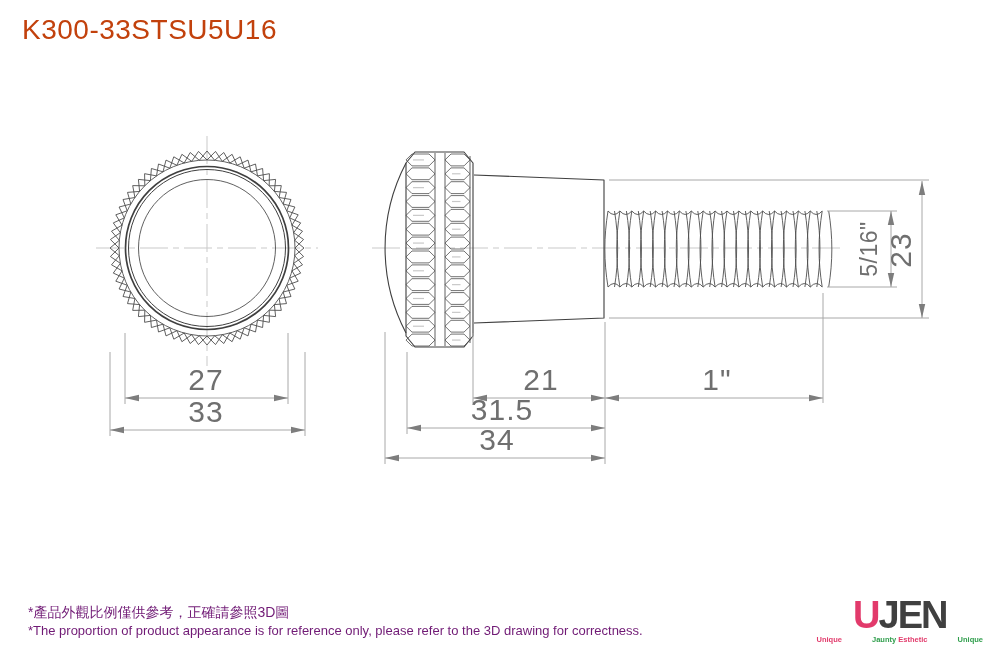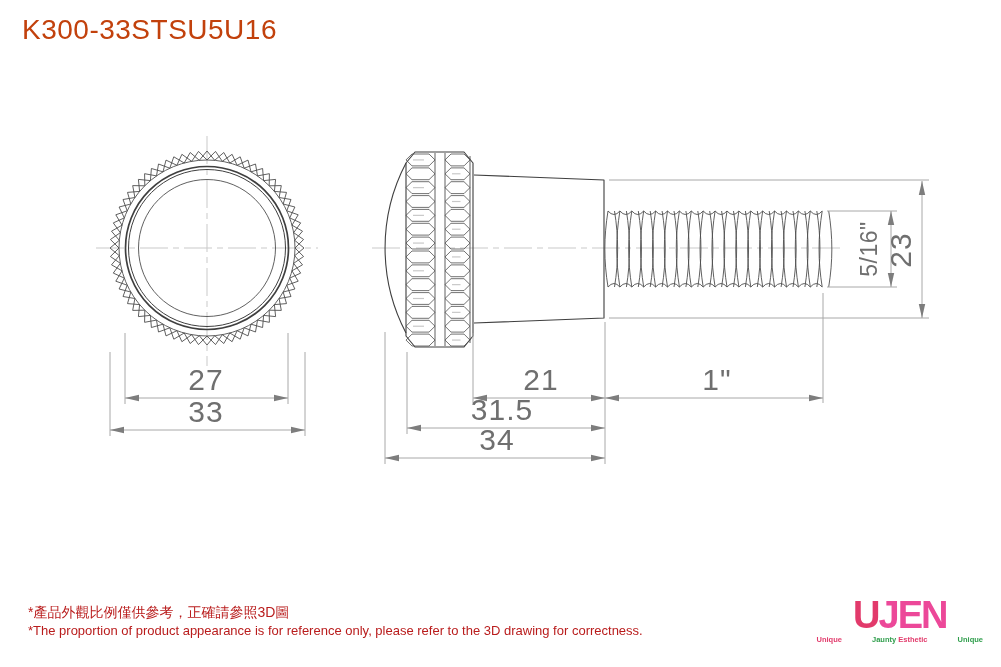--- a/index.html
+++ b/index.html
@@ -4,27 +4,27 @@
 <style>
   html,body{margin:0;padding:0;background:#ffffff;}
   .page{position:relative;width:1001px;height:667px;background:#fff;overflow:hidden;
         font-family:"Liberation Sans",sans-serif;}
   .title{position:absolute;left:22px;top:14px;font-size:28px;font-weight:400;
          color:#c2410c;letter-spacing:.5px;}
   #cad{position:absolute;left:0;top:0;}
   .dim{fill:#6f6f6f;font-family:"Liberation Sans",sans-serif;font-size:30px;
        letter-spacing:1px;text-anchor:middle;}
   .dim.small{font-size:23px;letter-spacing:.5px;}
-  .footnotes{position:absolute;left:28px;top:603px;color:#b91c1c;line-height:1.35;}
+  .footnotes{position:absolute;left:28px;top:603px;color:#701a75;line-height:1.35;}
   .footnote-zh{font-size:14px;}
   .footnote-en{font-size:13px;}
   .logo{position:absolute;right:18px;top:596px;text-align:center;}
   .logo-word{font-weight:700;font-size:38px;letter-spacing:-2px;line-height:1;}
   .logo-u{color:#e23a6b;}
-  .logo-jen{color:#ec4899;}
+  .logo-jen{color:#404040;}
   .logo-tagline{font-size:7.5px;font-weight:700;white-space:nowrap;margin-top:1px;}
   .word-pink{color:#e23a6b;}
   .word-green{color:#2f9e4c;margin-left:28px;}
 </style>
 </head>
 <body>
 
 <div class="page">
 
   <div class="title">K300-33STSU5U16</div>

